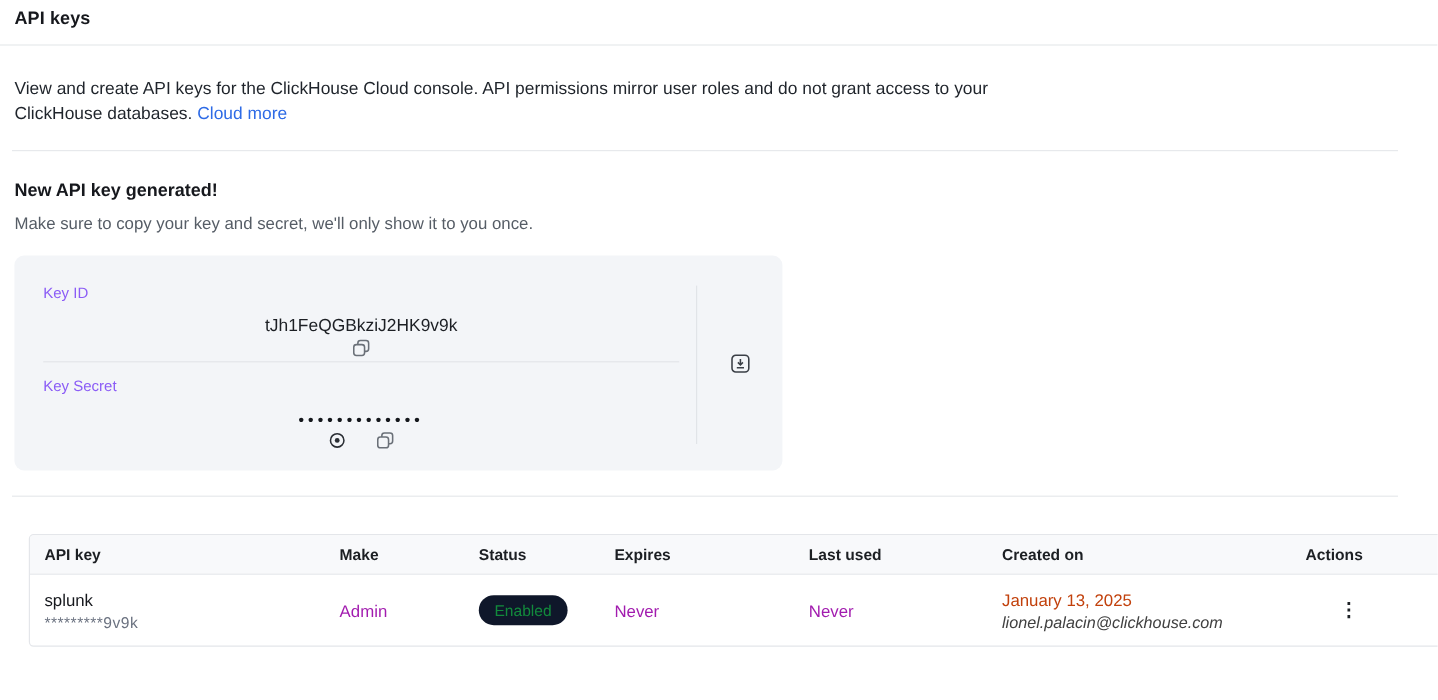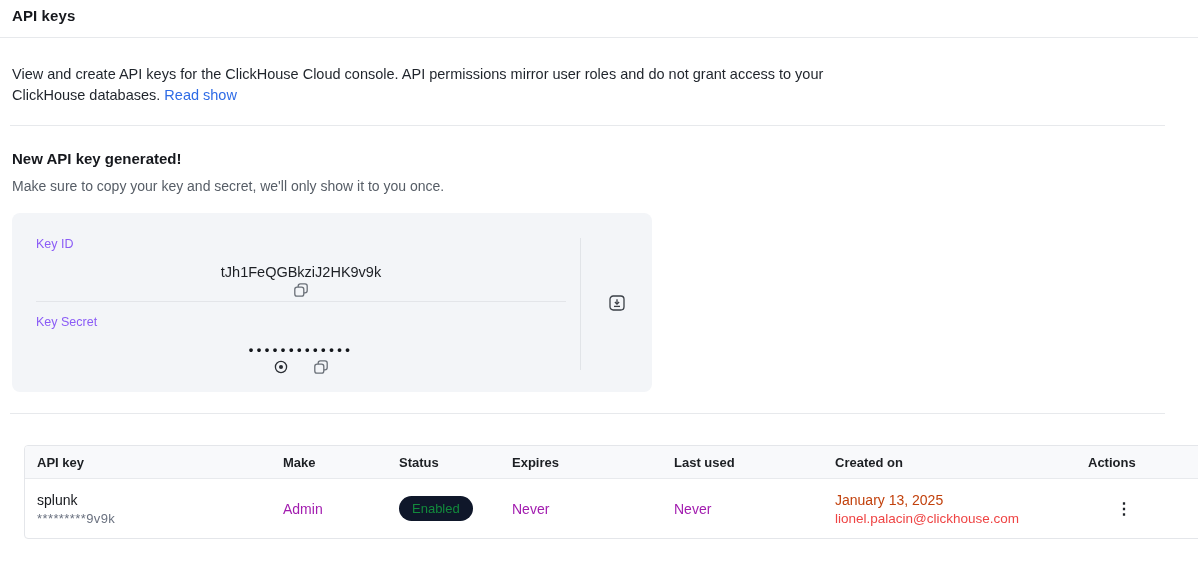--- a/index.html
+++ b/index.html
@@ -42,35 +42,35 @@
   .t-head { background:#f8f9fb; border-bottom:1px solid #e8eaed; height:33px; align-items:center; }
   .t-head .cell { font-size:13px; font-weight:700; color:#1c1f23; }
   .cell { padding-left:12px; }
   .t-row { height:59px; align-items:center; }
   .key-name { font-size:14px; color:#16181d; }
   .key-masked { font-size:13px; color:#6b7280; margin-top:3px; letter-spacing:.4px; }
   .cell-plain { font-size:14px; color:#a21caf; }
   .badge { display:inline-block; font-size:13px; color:#128a3c; background:#0f172a;
     border-radius:999px; padding:5px 13px; }
   .created-date { font-size:14px; color:#c2410c; }
-  .created-by { font-size:13.5px; color:#ef4444; margin-top:3px; }
+  .created-by { font-size:13.5px; color:#404040; margin-top:3px;font-style:italic; }
   .kebab-btn { background:none; border:none; cursor:pointer; margin-left:24px;
     font-size:16px; font-weight:700; color:#1f2328; line-height:1; padding:2px 4px; }
 
   svg { display:block; }
 </style>
 </head>
 <body>
 
 <h1 class="page-title">API keys</h1>
 <hr class="rule full">
 
 <p class="desc">
   <span>View and create API keys for the ClickHouse Cloud console. API permissions mirror user roles and do not grant access to your ClickHouse databases.</span>
-  <a>Read show</a>
+  <a>Cloud more</a>
 </p>
 <hr class="rule inset r2">
 
 <h2 class="banner-title">New API key generated!</h2>
 <p class="banner-sub">Make sure to copy your key and secret, we'll only show it to you once.</p>
 
 <div class="key-panel">
   <div class="key-fields">
 
     <div>

